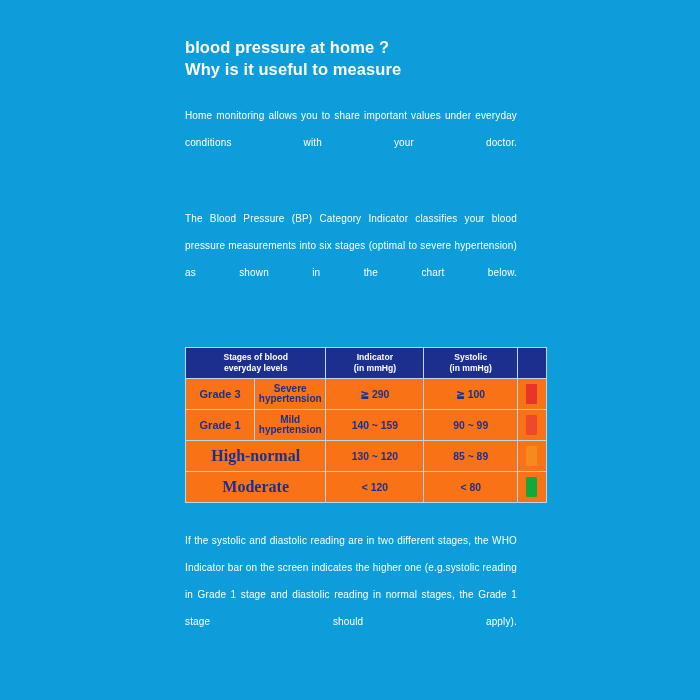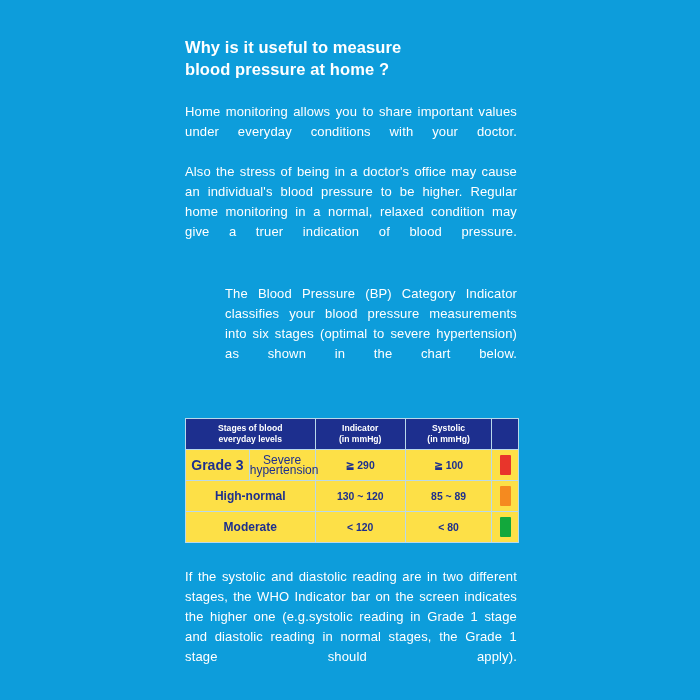--- a/index.html
+++ b/index.html
@@ -28,49 +28,49 @@
     font-size: 16.5px;
     font-weight: bold;
     line-height: 22px;
     margin: 6px 0 0 0;
     letter-spacing: 0.1px;
   }
   h1.heading .line {
     display: block;
   }
   p.para {
-    font-size: 13px;
-    line-height: 20px;
+    font-size: 10px;
+    line-height: 27px;
     margin: 0;
     text-align: justify;
     text-justify: inter-word;
     letter-spacing: 0.15px;
   }
   .para-block-1 { margin-top: 22px; }
   .para-block-2 { margin-top: 19px; }
-  .para-block-3 { margin-top: 22px; margin-left: 40px; }
+  .para-block-3 { margin-top: 22px; }
   
   p.para.justify-all {
     text-align: justify;
   }
   p.para.justify-all::after {
     content: "";
     display: inline-block;
     width: 100%;
   }
   
   .table-wrap {
     margin-top: 20px;
     width: 334px;
   }
   table.bp {
     border-collapse: collapse;
-    width: 334px;
+    width: 362px;
     table-layout: fixed;
-    background: #fde047;
+    background: #f97316;
     margin-top: 34px;
   }
   table.bp th, table.bp td {
     border: 1px solid #b9d9ea;
     padding: 0;
     text-align: center;
     vertical-align: middle;
   }
   thead th {
     background: #1d2f8e;
@@ -83,37 +83,38 @@
   }
   thead th .sub {
     display: block;
     font-weight: bold;
   }
   tbody td {
     color: #1d2f8e;
     height: 30px;
   }
   td.stage-name {
-    font-size: 14px;
+    font-size: 11px;
     font-weight: bold;
     text-align: left;
     padding-left: 9px;
     width: 62px;
   }
   td.stage-desc {
-    font-size: 12px;
-    font-weight: normal;
+    font-size: 10px;
+    font-weight: bold;
     line-height: 10px;
     width: 64px;
   }
   td.stage-full {
-    font-size: 12px;
+    font-size: 16px;
     font-weight: bold;
     text-align: center;
     width: 126px;
+    font-family: Liberation Serif, serif;
   }
   td.value {
     font-size: 10.4px;
     font-weight: bold;
     width: 88px;
   }
   td.value-d {
     width: 84px;
   }
   td.swatch-cell {
@@ -132,27 +133,26 @@
   .col-dia { width: 84px; }
   .col-sw { width: 26px; }
 </style>
 </head>
 <body>
 
 <div class="page">
   <div class="content">
 
     <h1 class="heading">
+      <span class="line">blood pressure at home ?</span>
       <span class="line">Why is it useful to measure</span>
-      <span class="line">blood pressure at home ?</span>
     </h1>
 
     <div class="para-block-1">
       <p class="para justify-all">Home monitoring allows you to share important values under everyday conditions with your doctor.</p>
-      <p class="para justify-all">Also the stress of being in a doctor's office may cause an individual's blood pressure to be higher. Regular home monitoring in a normal, relaxed condition may give a truer indication of blood pressure.</p>
     </div>
 
     <div class="para-block-3">
       <p class="para justify-all">The Blood Pressure (BP) Category Indicator classifies your blood pressure measurements into six stages (optimal to severe hypertension) as shown in the chart below.</p>
     </div>
 
     <div class="table-wrap">
       <table class="bp">
         <colgroup>
           <col class="col-stage-1">
@@ -187,20 +187,32 @@
               <span>hypertension</span>
             </td>
             <td class="value">≧ 290</td>
             <td class="value value-d">≧ 100</td>
             <td class="swatch-cell">
               <div class="swatch" style="background:#e8352b"></div>
             </td>
           </tr>
 
 
+          <tr>
+            <td class="stage-name">Grade 1</td>
+            <td class="stage-desc">
+              <span>Mild</span><br>
+              <span>hypertension</span>
+            </td>
+            <td class="value">140 ~ 159</td>
+            <td class="value value-d">90 ~ 99</td>
+            <td class="swatch-cell">
+              <div class="swatch" style="background:#f0482a"></div>
+            </td>
+          </tr>
 
           <tr>
             <td class="stage-full" colspan="2">High-normal</td>
             <td class="value">130 ~ 120</td>
             <td class="value value-d">85 ~ 89</td>
             <td class="swatch-cell">
               <div class="swatch" style="background:#f58a1f"></div>
             </td>
           </tr>
 

